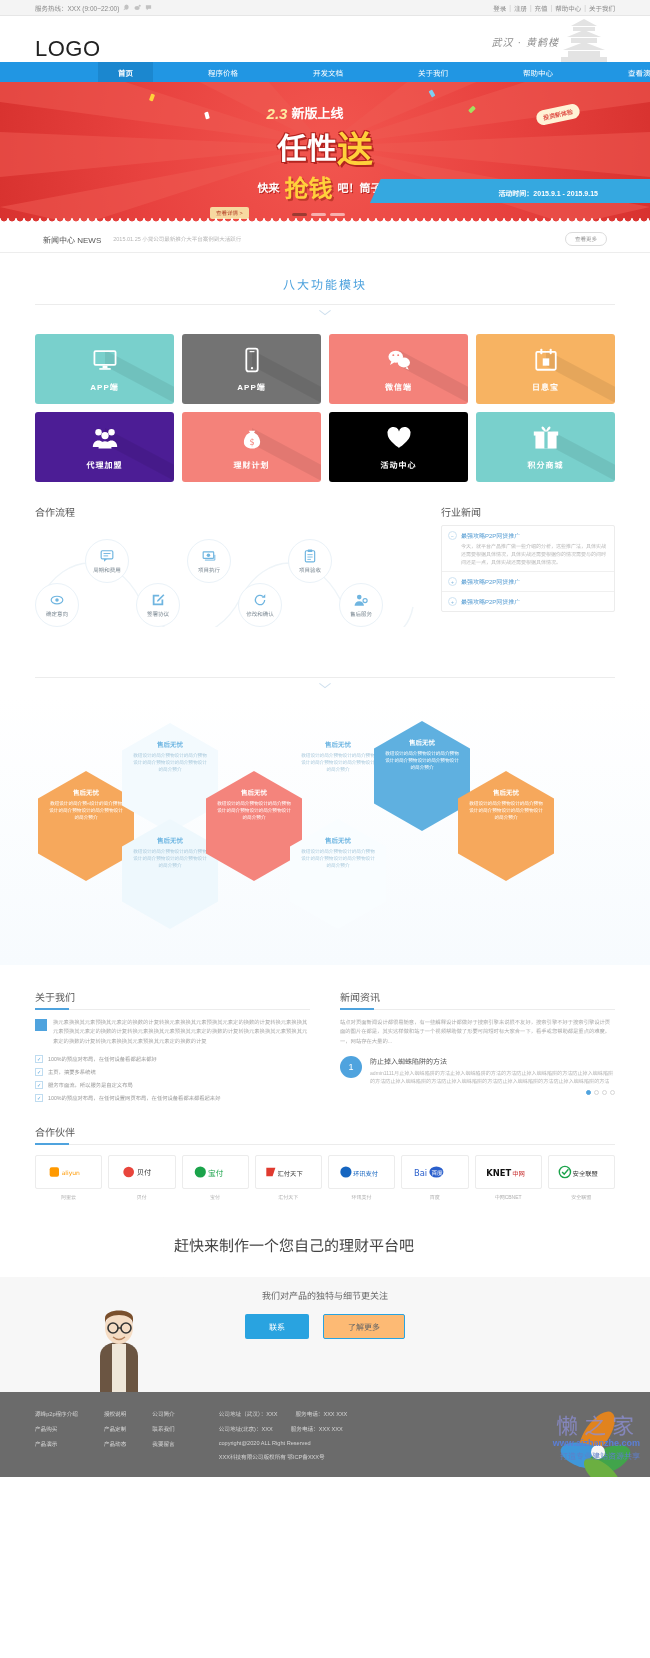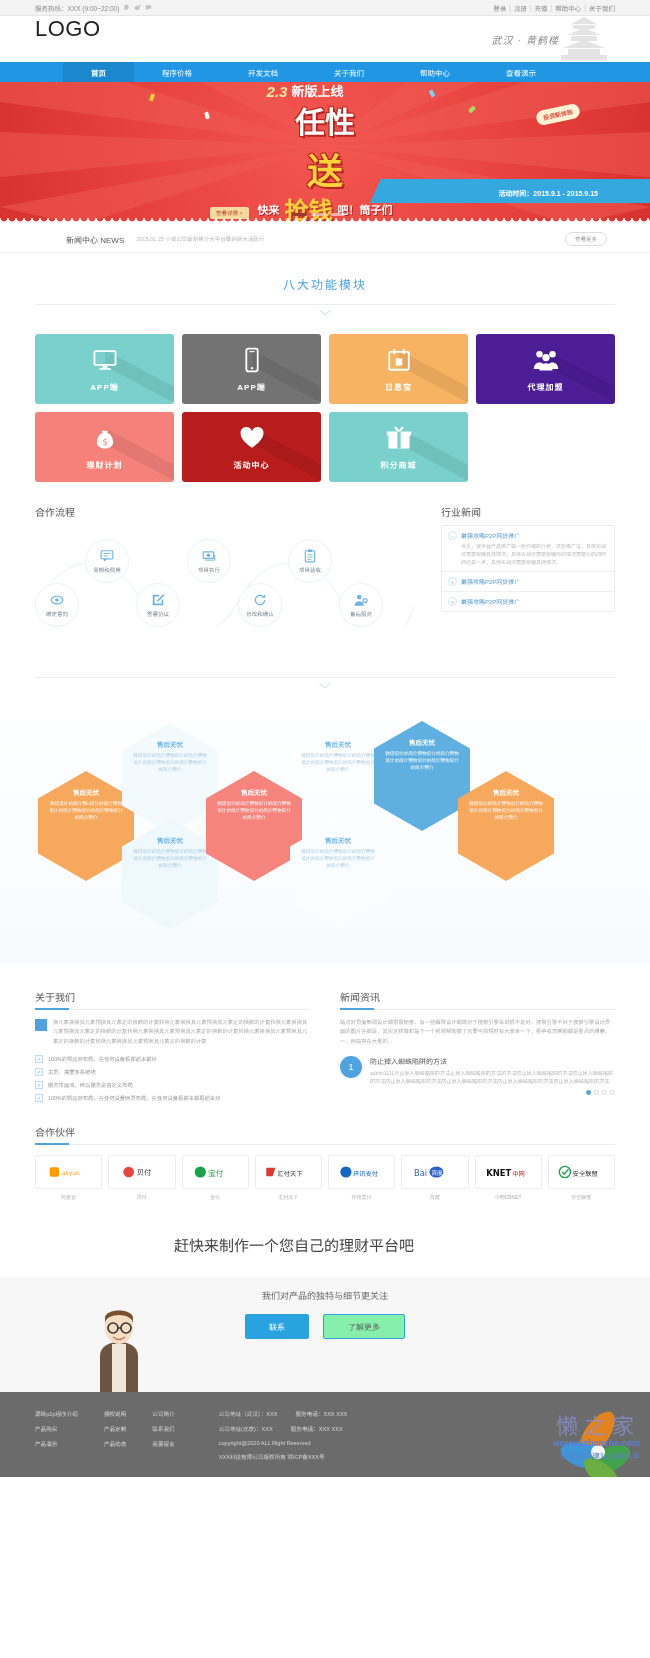--- a/index.html
+++ b/index.html
@@ -21,46 +21,46 @@
   }
   .topbar .wrap { display: flex; align-items: center; justify-content: space-between; }
   .tb-left { display: flex; align-items: center; gap: 4px; }
   .tb-ico { display: inline-block; width: 7px; height: 7px; opacity: .55; }
   .tb-right { display: flex; align-items: center; gap: 3px; }
   .tb-right a { color: #8a8a8a; text-decoration: none; }
   .tb-sep { color: #c8c8c8; }
 
   
   .header { height: 46px; background: #fff; position: relative; }
-  .header .wrap { height: 46px; display: flex; align-items: flex-start; justify-content: space-between; }
+  .header .wrap { height: 46px; display: flex; align-items: flex-end; justify-content: space-between; }
   .logo { font-size: 22px; letter-spacing: .5px; color: #222; font-weight: 400; }
   .tower { position: relative; width: 190px; height: 44px; }
   .tower svg { position: absolute; right: 0; top: 0; }
   .calli { position: absolute; right: 56px; top: 16px; font-size: 10px; color: #8f8f8f;
            font-family: "DejaVu Serif", serif; font-style: italic; letter-spacing: 1px; }
 
   
   .nav { height: 20px; background: #2196e3; }
   .nav .wrap { display: flex; align-items: stretch; height: 20px; padding-left: 28px; }
   .nav a {
     color: #fff; text-decoration: none; font-size: 7.5px; display: flex; align-items: center;
-    padding: 0 28px; white-space: nowrap;
+    padding: 0 20px; white-space: nowrap; margin-left: 35px;
   }
   .nav a.active { background: #1b87cf; font-weight: bold; }
 
   
   .banner { height: 143px; position: relative; overflow: hidden;
             background: radial-gradient(circle at 50% 45%, #f2564f 0%, #e8423f 55%, #d8322f 100%); }
   .rays { position: absolute; inset: 0; }
   .banner-inner { position: absolute; inset: 0; display: flex; flex-direction: column;
                   align-items: center; justify-content: center; }
   .bn-line1 { display: flex; align-items: flex-end; gap: 4px; margin-left: -40px; }
   .bn-20 { color: #ffe9a0; font-size: 15px; font-weight: bold; font-style: italic; }
   .bn-new { color: #fff; font-size: 13px; font-weight: bold; }
-  .bn-line2 { display: flex; align-items: center; margin-top: -2px; flex-direction: column; }
+  .bn-line2 { display: flex; align-items: center; margin-top: -2px; }
   .bn-big { font-size: 30px; font-weight: bold; color: #fff;
             text-shadow: 2px 2px 0 #b32520, -1px -1px 0 #b32520, 1px -1px 0 #b32520, -1px 1px 0 #b32520; }
   .bn-big.y { color: #ffd13b; font-size: 36px; }
   .bn-line3 { display: flex; align-items: center; gap: 5px; margin-top: -3px; }
   .bn-md { font-size: 11px; font-weight: bold; color: #fff;
            text-shadow: 1px 1px 0 #b32520; }
   .bn-qian { font-size: 24px; font-weight: bold; color: #ffd13b;
              text-shadow: 2px 2px 0 #c0392b; }
   .ribbon { position: absolute; right: 70px; top: 25px; background: #fff3d6; color: #e0544a;
             font-size: 6px; padding: 3px 7px; border-radius: 9px; transform: rotate(-12deg); font-weight: bold; }
@@ -73,21 +73,21 @@
   .dot { width: 15px; height: 3px; background: rgba(255,255,255,.55); border-radius: 2px; }
   .dot.on { background: #9c3b32; }
   .scallop { position: absolute; left: 0; right: 0; bottom: 0; height: 7px;
              background: radial-gradient(circle at 4px 0px, transparent 3.4px, #fff 3.6px);
              background-size: 8px 8px; }
   .confetti { position: absolute; width: 4px; height: 7px; border-radius: 1px; }
 
   
   .ticker { height: 28px; background: #fff; border-bottom: 1px solid #ededed; }
   .ticker .wrap { height: 28px; display: flex; align-items: center; gap: 12px; padding: 0 8px; }
-  .tk-title { font-size: 8px; color: #555; white-space: nowrap; margin-left: 23px; }
+  .tk-title { font-size: 8px; color: #555; white-space: nowrap; }
   .tk-text { font-size: 5.5px; color: #b6b6b6; flex: 1; overflow: hidden; white-space: nowrap; }
   .tk-more { font-size: 5.5px; color: #9b9b9b; border: 1px solid #dcdcdc; border-radius: 8px;
              padding: 2px 9px; white-space: nowrap; }
 
   
   .sec-title { text-align: center; padding-top: 22px; }
   .sec-title .t { font-size: 12px; color: #4fa3de; letter-spacing: 2px; }
   .sec-rule { width: 580px; height: 1px; background: #ececec; margin: 12px auto 0; }
   .chev { display: block; margin: 4px auto 0; width: 14px; height: 7px; }
 
@@ -168,21 +168,21 @@
            display: flex; align-items: center; justify-content: center; gap: 2px; }
   .pname { font-size: 5px; color: #b0b0b0; }
 
   
   .cta { width: 650px; margin-top: 22px; background: #f7f7f7; position: relative;
          height: 115px; overflow: hidden; }
   .cta-title { text-align: center; font-size: 15px; color: #444; padding-top: 14px; }
   .cta-sub { text-align: center; font-size: 9px; color: #666; margin-top: 12px; }
   .cta-btns { display: flex; justify-content: center; gap: 14px; margin-top: 12px; }
   .btn-primary { background: #29a3e0; color: #fff; font-size: 8px; padding: 7px 24px; border: none; border-radius: 2px; }
-  .btn-ghost { background: #86efac; color: #666; font-size: 8px; padding: 6px 24px;
+  .btn-ghost { background: #fdba74; color: #666; font-size: 8px; padding: 6px 24px;
                border: 1px solid #29a3e0; border-radius: 2px; }
   .mascot { position: absolute; left: 88px; bottom: 0; width: 62px; height: 88px; }
   .cta-wave { position: absolute; left: 0; top: -10px; width: 650px; height: 16px; }
 
   
   .footer { width: 650px; background: #6b6b6b; color: #d9d9d9; position: relative; overflow: hidden; }
   .footer .wrap { display: flex; padding: 18px 0 16px; gap: 26px; }
   .fcol { display: flex; flex-direction: column; gap: 7px; }
   .fcol a { color: #d5d5d5; text-decoration: none; font-size: 5.6px; white-space: nowrap; }
   .finfo { display: flex; flex-direction: column; gap: 7px; margin-left: 18px; }
@@ -338,20 +338,32 @@
     </div>
     <div class="mod" style="background:#737373">
       <div class="shadow"></div>
       <svg class="ic" viewBox="0 0 32 32">
         <rect x="9" y="2" width="14" height="28" rx="2.5" fill="none" stroke="#fff" stroke-width="2.2"></rect>
         <circle cx="16" cy="26" r="1.4" fill="#fff"></circle>
           <rect x="13" y="5" width="6" height="1.4" fill="#fff"></rect>
       </svg>
       <div class="lb">APP端</div>
     </div>
+    <div class="mod" style="background:#f4827a">
+      <div class="shadow"></div>
+      <svg class="ic" viewBox="0 0 32 32">
+        <ellipse cx="12" cy="12" rx="9" ry="7.5" fill="#fff"></ellipse>
+          <path d="M7 17 L5 22 L10 19 Z" fill="#fff"></path>
+        <ellipse cx="22" cy="19" rx="7.5" ry="6.2" fill="#fff"></ellipse>
+          <path d="M26 24 L28 28 L24 26 Z" fill="#fff"></path>
+        <circle cx="9" cy="10" r="1.2" fill="#f4827a"></circle>
+          <circle cx="15" cy="10" r="1.2" fill="#f4827a"></circle>
+      </svg>
+      <div class="lb">微信端</div>
+    </div>
     <div class="mod" style="background:#f7b362">
       <div class="shadow"></div>
       <svg class="ic" viewBox="0 0 32 32">
         <rect x="4" y="6" width="24" height="22" rx="1.5" fill="none" stroke="#fff" stroke-width="2.2"></rect>
         <rect x="9" y="2" width="2.5" height="7" rx="1" fill="#fff"></rect>
           <rect x="20.5" y="2" width="2.5" height="7" rx="1" fill="#fff"></rect>
         <rect x="12" y="14" width="8" height="9" fill="#fff"></rect>
       </svg>
       <div class="lb">日息宝</div>
     </div>
@@ -369,21 +381,21 @@
     </div>
     <div class="mod" style="background:#f4827a">
       <div class="shadow"></div>
       <svg class="ic" viewBox="0 0 32 32">
         <path d="M12 7h8l-2 3h-4z" fill="#fff"></path>
         <path d="M16 9c6 0 10 7 10 12s-4 8-10 8-10-3-10-8 4-12 10-12z" fill="#fff"></path>
         <text x="16" y="25" font-size="10" fill="#f4827a" text-anchor="middle" font-family="DejaVu Sans">$</text>
       </svg>
       <div class="lb">理财计划</div>
     </div>
-    <div class="mod" style="background:#b91c1c">
+    <div class="mod" style="background:#000000">
       <div class="shadow"></div>
       <svg class="ic" viewBox="0 0 32 32">
         <path d="M16 28S2 19 2 11a7 7 0 0 1 14-3 7 7 0 0 1 14 3c0 8-14 17-14 17z" fill="#fff"></path>
       </svg>
       <div class="lb">活动中心</div>
     </div>
     <div class="mod" style="background:#79d0cc">
       <div class="shadow"></div>
       <svg class="ic" viewBox="0 0 32 32">
         <rect x="3" y="12" width="26" height="17" fill="#fff"></rect>

